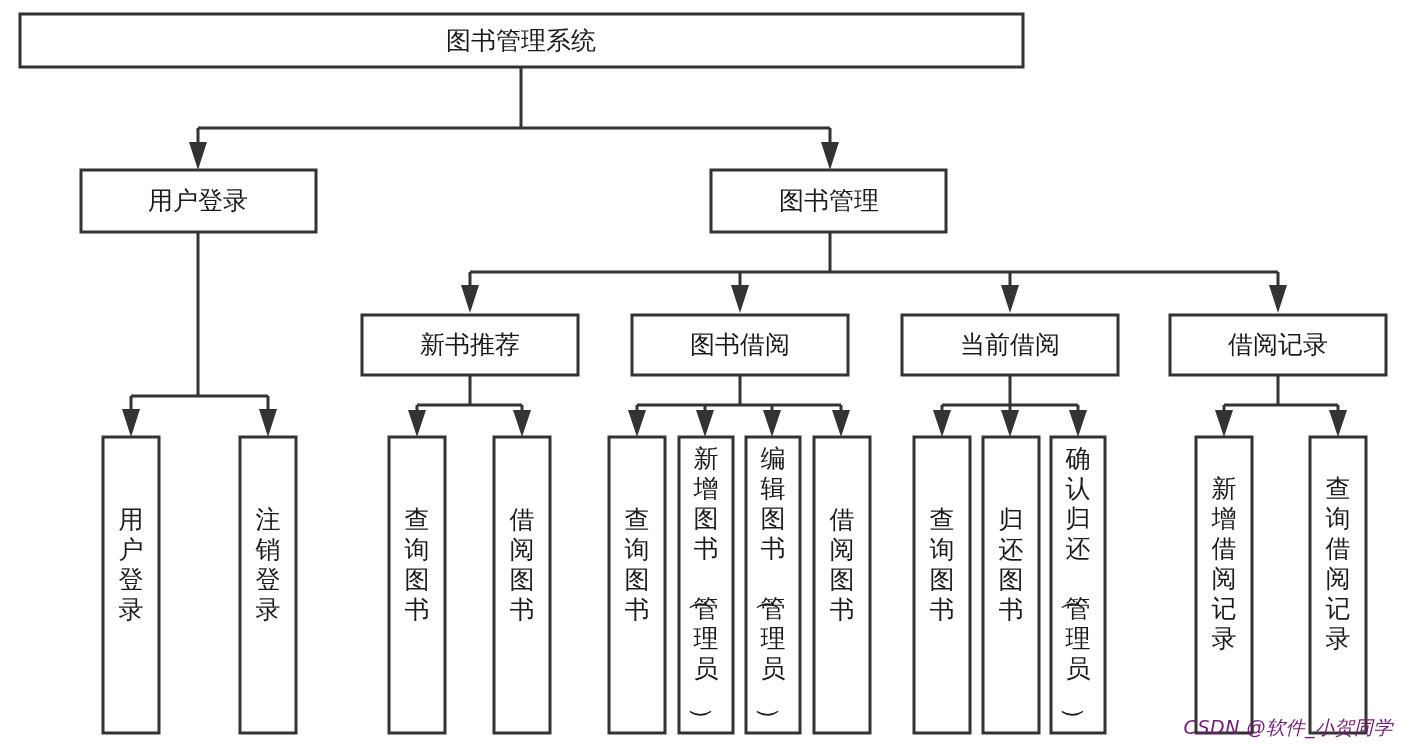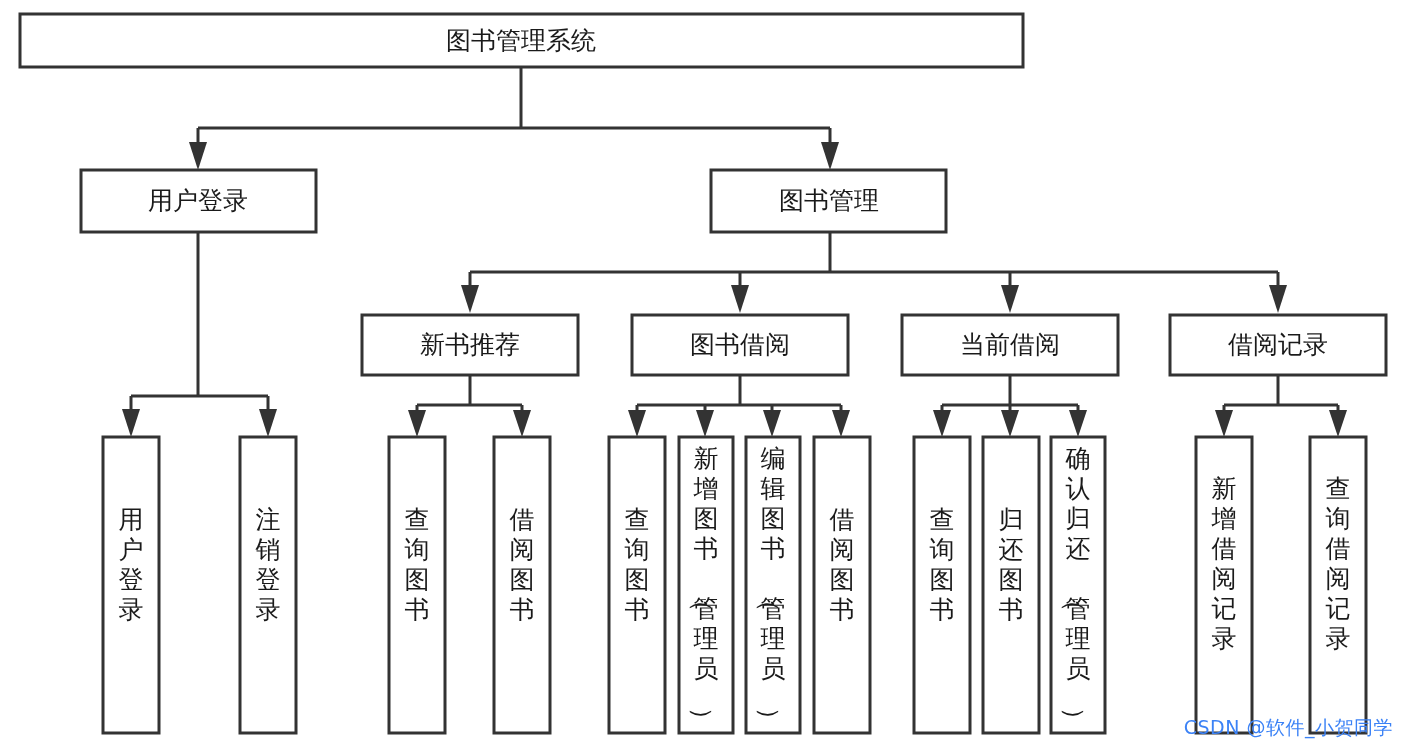--- a/index.html
+++ b/index.html
@@ -53,24 +53,25 @@
     font-size: 25px;
     fill: #1a1a1a;
     text-anchor: middle;
   }
   .watermark-text {
     position: absolute;
     right: 12px;
     bottom: 6px;
     font-family: "DejaVu Sans", "Liberation Sans", sans-serif;
     font-size: 19px;
-    color: #3b82f6;
+    color: #701a75;
     letter-spacing: 0.5px;
     white-space: nowrap;
     user-select: none;
+    font-style: italic;
   }
 </style>
 </head>
 <body>
 
 <div id="diagram-root">
 
   <svg id="flowchart" viewBox="0 0 1405 747">
 
     <g>

